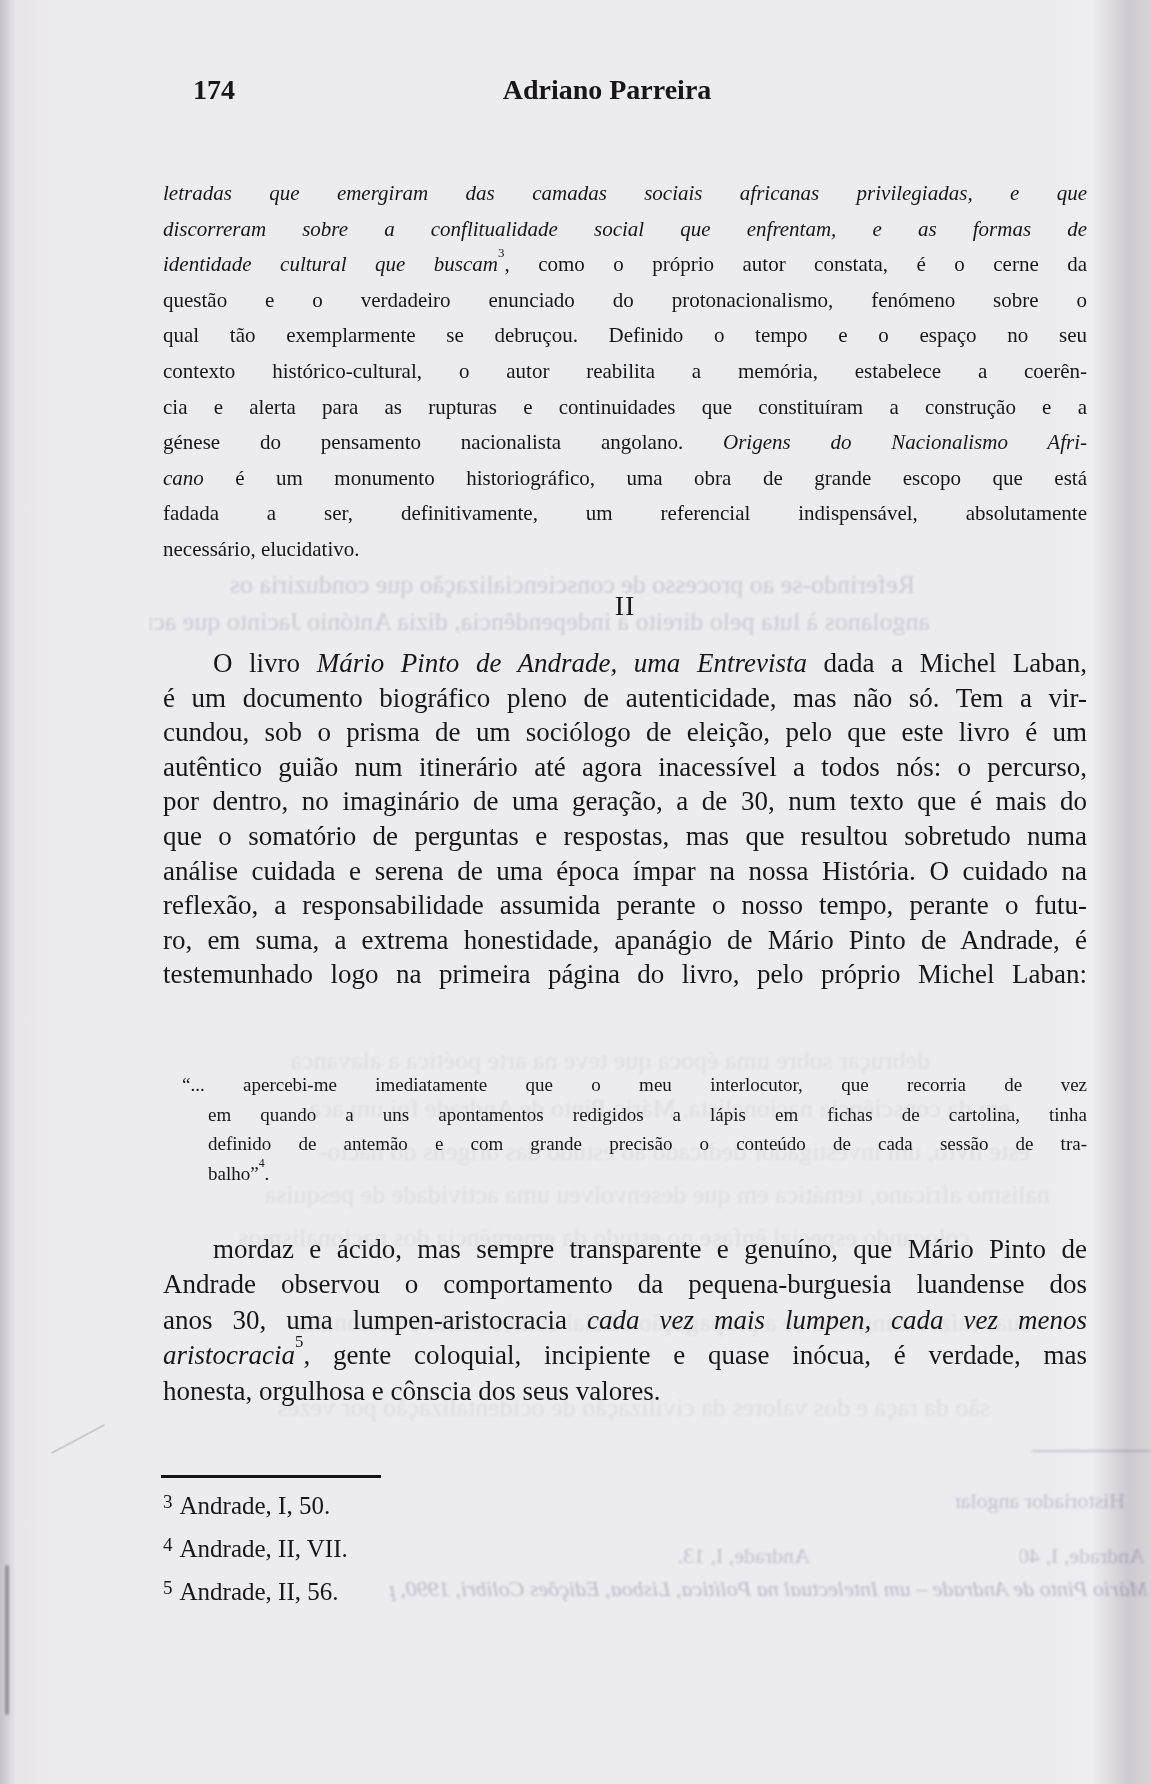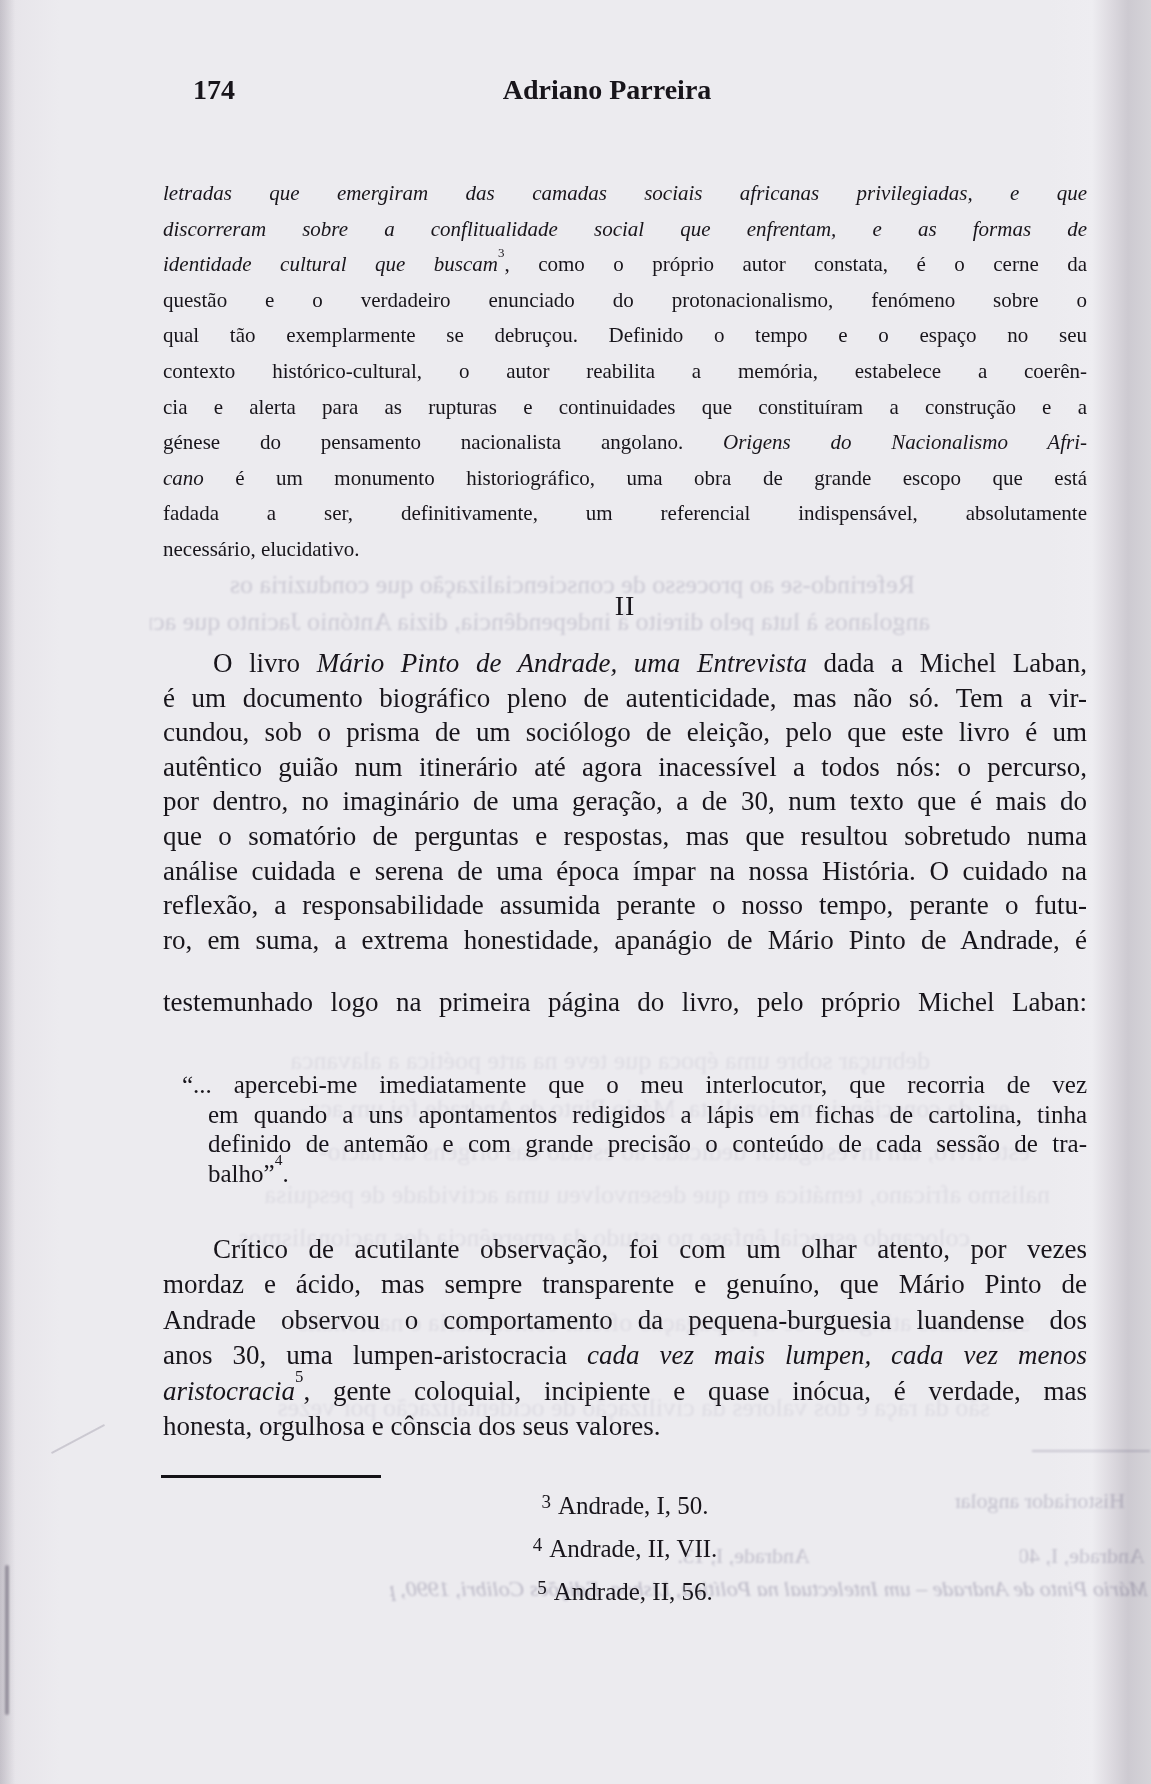--- a/index.html
+++ b/index.html
@@ -17,30 +17,30 @@
   .pagenum{position:absolute;left:0;top:0;font-size:28px;font-weight:bold;}
   .running{position:absolute;left:0;right:0;text-align:center;transform:translateX(-48px);
     font-size:28px;font-weight:bold;}
   
   .tl{text-align:justify;text-align-last:justify;}
   .tl:last-child{text-align-last:left;}
   #para1{top:176px;font-size:21px;line-height:35.6px;}
   #heading2{top:590px;font-size:28px;text-align:center;letter-spacing:1px;}
   #para2{top:646px;font-size:27px;line-height:34.6px;}
   #para2 .tl:first-child{text-indent:50px;}
-  #para2 .tl:last-child{text-align-last:justify;margin-top:28px;}
-  #quote{top:1070px;font-size:25px;line-height:29.5px;padding-left:45px;width:879px;}
+  #para2 .tl:last-child{text-align-last:justify;}
+  #quote{top:1070px;font-size:19px;line-height:29.5px;padding-left:45px;width:879px;}
   #quote .tl:first-child{text-indent:-26px;}
   #para3{top:1232px;font-size:27px;line-height:35.4px;}
   #para3 .tl:first-child{text-indent:50px;}
   sup{font-size:0.62em;line-height:0;position:relative;top:-0.45em;}
   
   #rule{top:1475px;left:161px;width:220px;height:3px;background:#141216;}
   #footnotes{top:1491px;font-size:25px;}
-  .fn{line-height:30px;margin-bottom:11px;text-align:center;}
+  .fn{line-height:30px;margin-bottom:11px;text-align:left;}
   .fn .fnm{font-size:19px;position:relative;top:-6px;margin-right:7px;}
   
   .ghost{position:absolute;transform:scaleX(-1);filter:blur(1px);
     font-size:26px;color:#4a4468;white-space:nowrap;overflow:hidden;
     pointer-events:none;}
   .g-strong{opacity:0.20;}
   .g-faint{opacity:0.085;}
   .g-small{opacity:0.26;font-size:22px;filter:blur(0.8px);}
   #g1{top:570px;left:150px;width:765px;}
   #g2{top:607px;left:150px;width:780px;}
@@ -120,21 +120,20 @@
     </div>
 
   <div class="block" id="quote">
       <div class="tl">“... apercebi-me imediatamente que o meu interlocutor, que recorria de vez</div>
       <div class="tl">em quando a uns apontamentos redigidos a lápis em fichas de cartolina, tinha</div>
       <div class="tl">definido de antemão e com grande precisão o conteúdo de cada sessão de tra-</div>
       <div class="tl">balho”<sup>4</sup>.</div>
     </div>
 
   <div class="block" id="para3">
-      <div class="tl">Crítico de acutilante observação, foi com um olhar atento, por vezes</div>
       <div class="tl">mordaz e ácido, mas sempre transparente e genuíno, que Mário Pinto de</div>
       <div class="tl">Andrade observou o comportamento da pequena-burguesia luandense dos</div>
       <div class="tl">anos 30, uma lumpen-aristocracia <i>cada vez mais lumpen, cada vez menos</i></div>
       <div class="tl"><i>aristocracia</i><sup>5</sup>, gente coloquial, incipiente e quase inócua, é verdade, mas</div>
       <div class="tl">honesta, orgulhosa e cônscia dos seus valores.</div>
     </div>
 
   <div id="rule" class="" style="position:absolute;"></div>
 
   <div class="block" id="footnotes">

